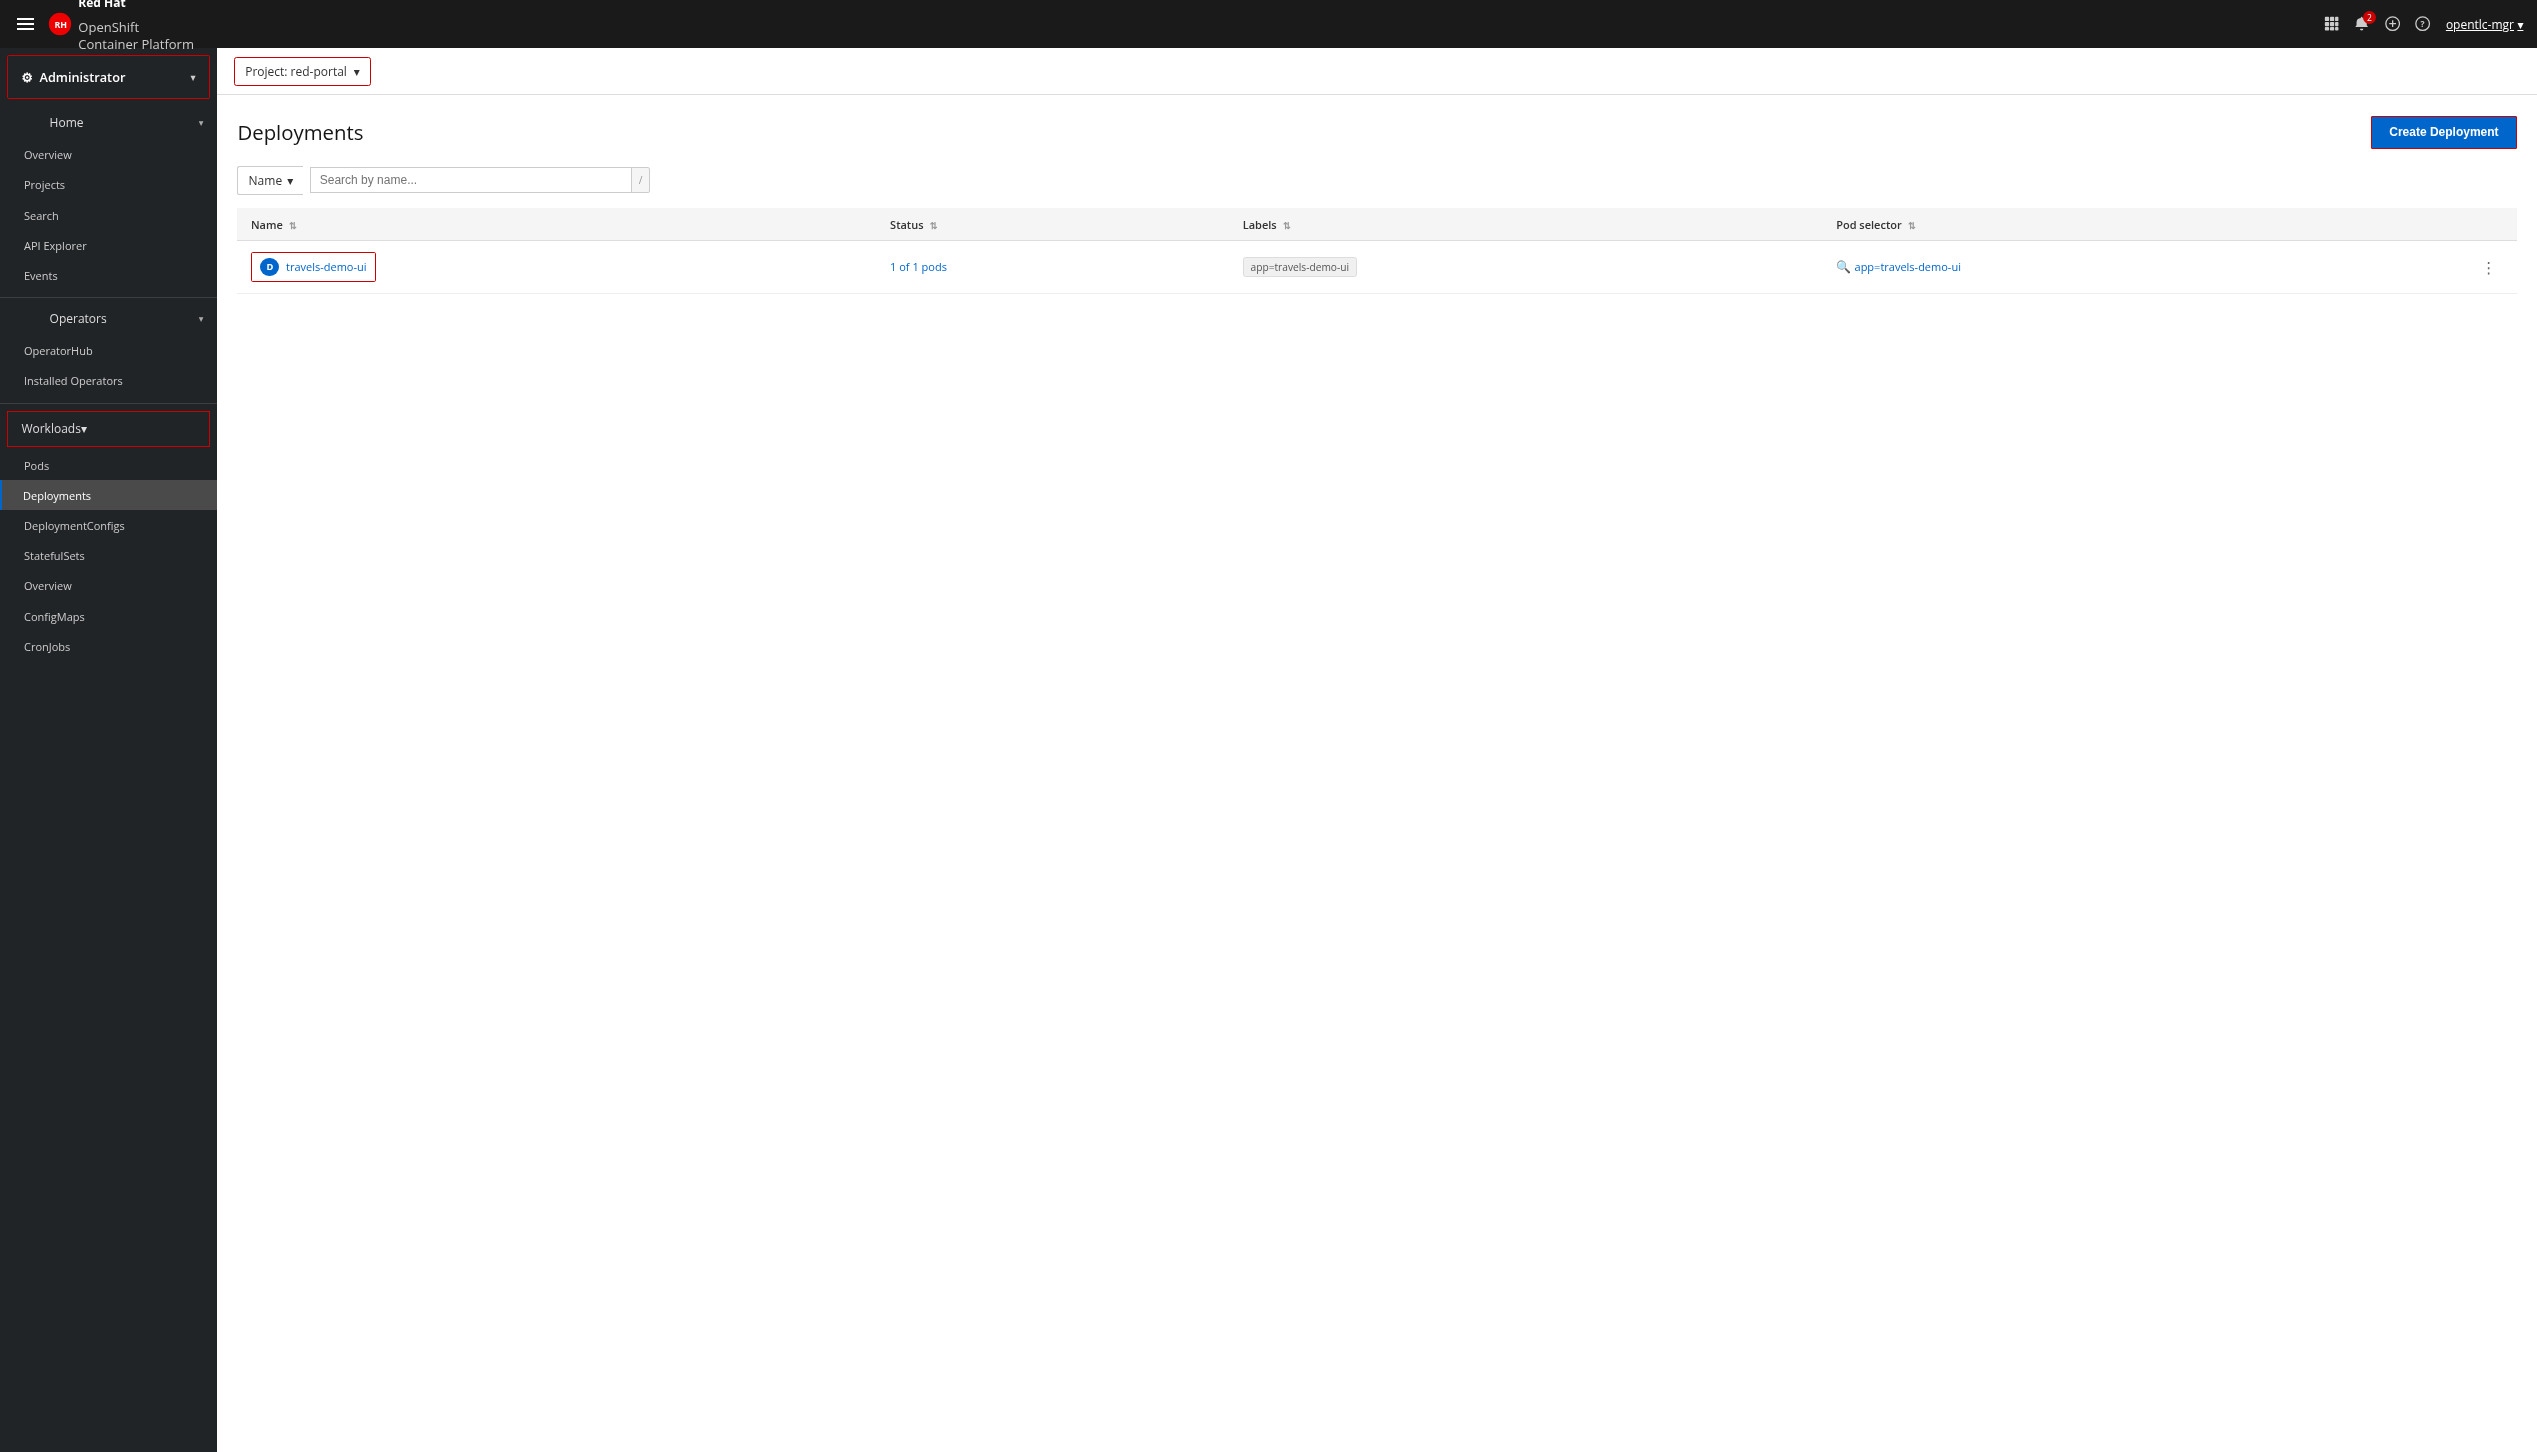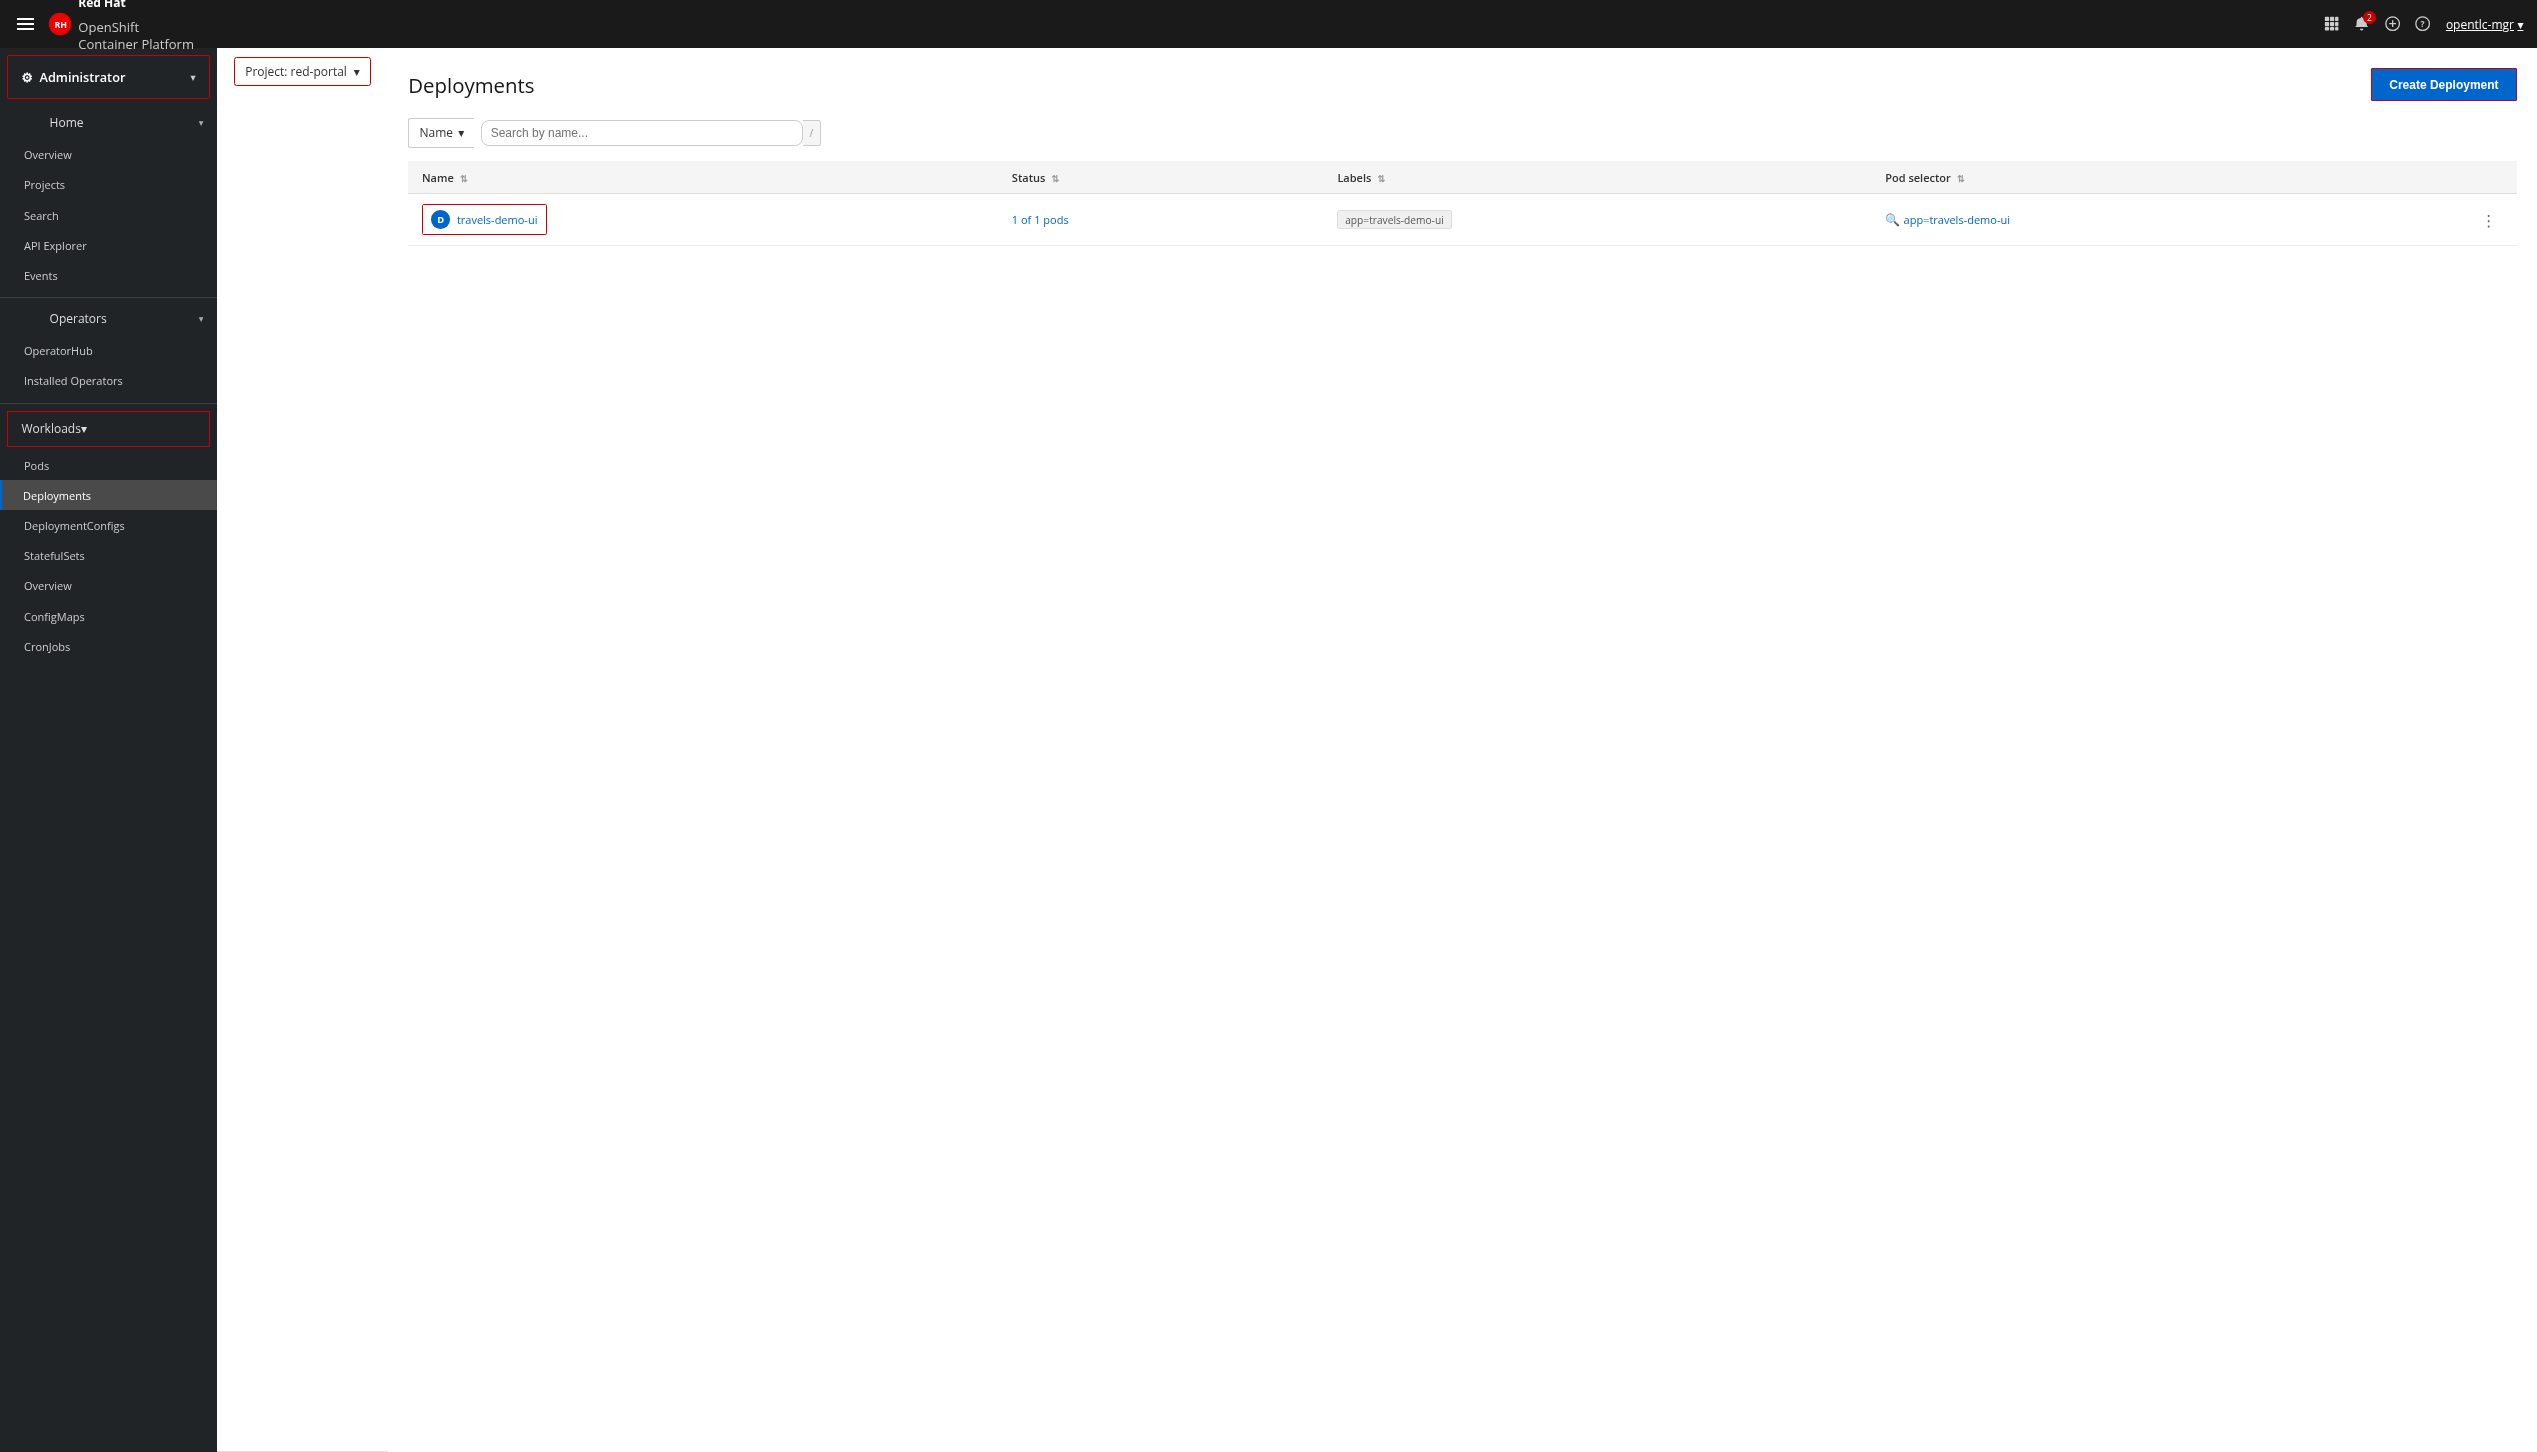--- a/index.html
+++ b/index.html
@@ -95,21 +95,21 @@
       cursor: pointer;
       font-size: 12px;
       color: #ddd;
       border: 1.7px solid #cc0000;
       margin: 3.4px 6.8px;
     }
 
     .sidebar-divider { border: none; border-top: 0.8px solid #3c3f42; margin: 3.4px 0; }
 
     
-    .main-content { flex: 1; display: flex; flex-direction: row; overflow: hidden; background: #fff; }
+    .main-content { flex: 1; display: flex; flex-direction: column; overflow: hidden; background: #fff; }
 
     
     .project-bar {
       background: #fff;
       border-bottom: 0.8px solid #ddd;
       padding: 8.5px 17px;
       flex-shrink: 0;
     }
     .project-selector {
       display: inline-flex;
@@ -155,21 +155,21 @@
       cursor: pointer;
       background: #fff;
       font-size: 12px;
       color: #333;
     }
     .search-input-wrap { display: flex; flex: 1; max-width: 340px; }
     .search-input {
       flex: 1;
       padding: 5.1px 8.5px;
       border: 0.8px solid #ccc;
-      border-radius: 8px;
+      border-radius: 0;
       font-size: 12px;
       outline: none;
     }
     .search-slash {
       display: flex;
       align-items: center;
       justify-content: center;
       padding: 0 6.8px;
       border: 0.8px solid #ccc;
       border-left: none;

